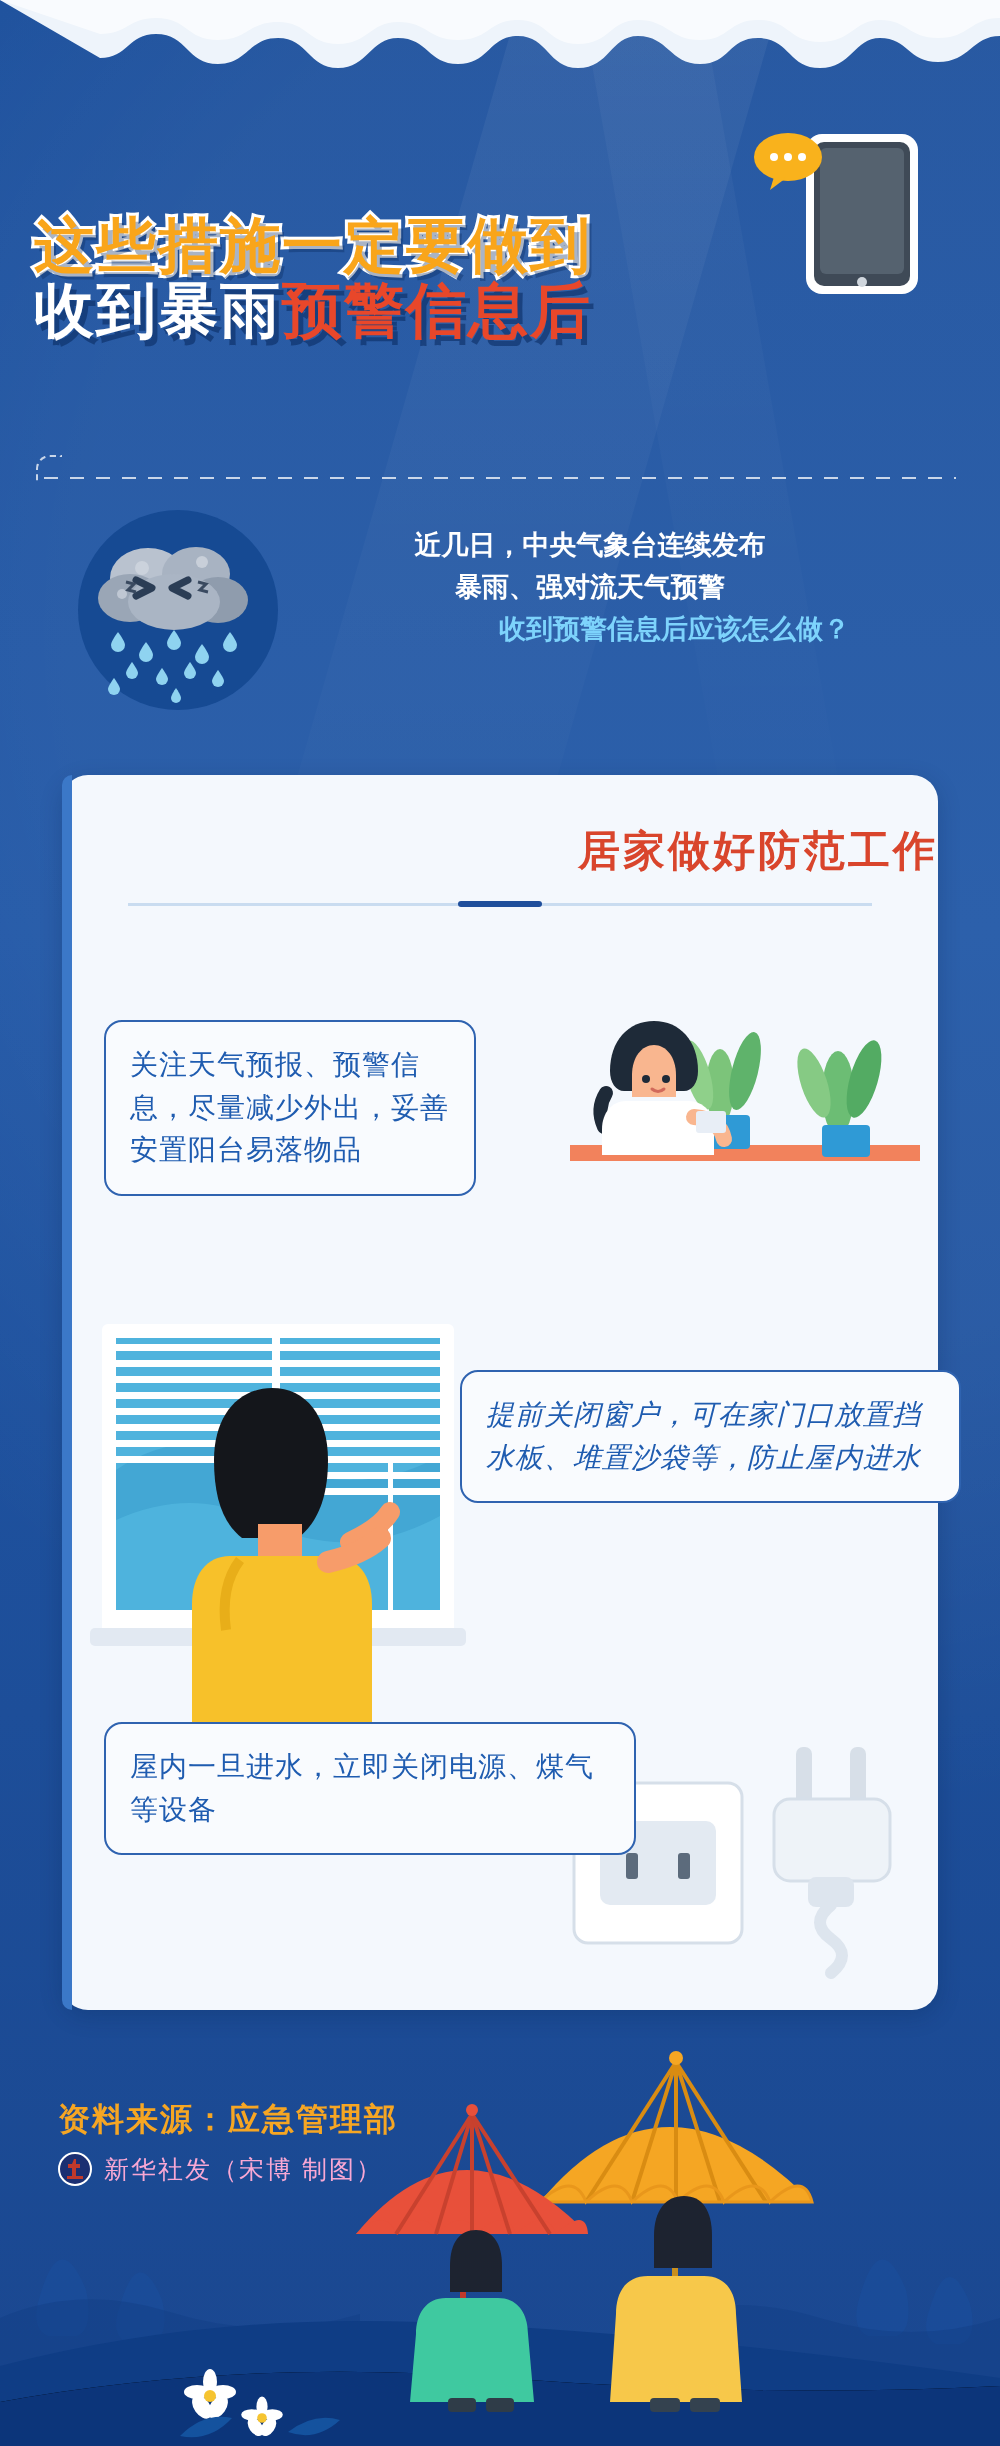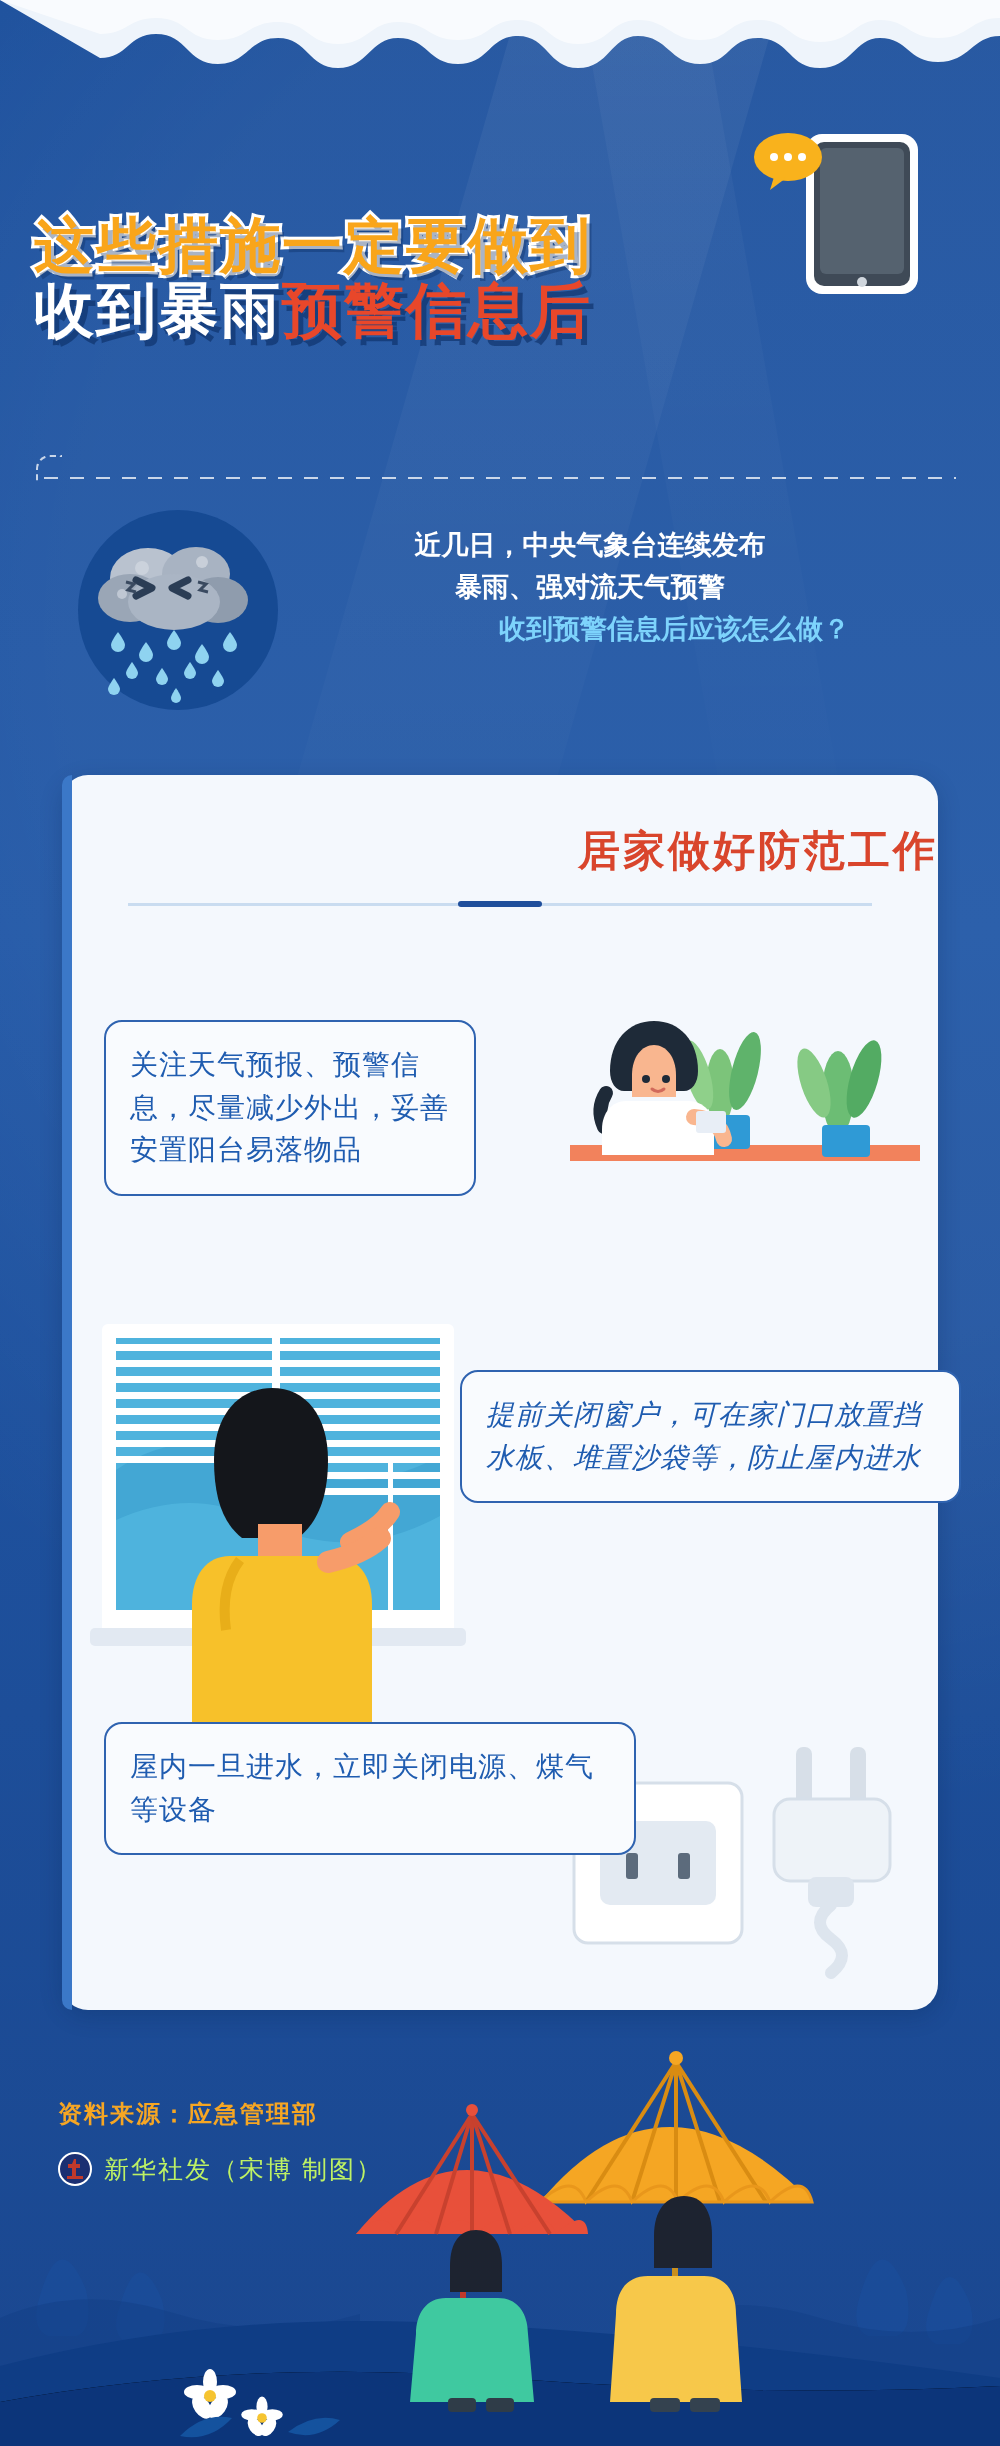--- a/index.html
+++ b/index.html
@@ -98,25 +98,25 @@
   .tip3{ left:104px; top:1722px; width:532px; }
 
   
   .ill-plants{position:absolute; left:570px; top:975px; width:350px; height:230px;}
   .ill-window{position:absolute; left:82px; top:1310px; width:400px; height:420px;}
   .ill-socket{position:absolute; left:560px; top:1735px; width:370px; height:250px;}
 
   
   .src{
     position:absolute; left:58px; top:2098px;
-    color:#f6a623; font-size:24px; font-weight:bold; letter-spacing:2px;
+    color:#f6a623; font-size:32px; font-weight:bold; letter-spacing:2px;
   }
   .credit{
     position:absolute; left:58px; top:2152px; display:flex; align-items:center; gap:12px;
-    color:#bef264; font-size:25px; letter-spacing:2px;
+    color:#f9a8d4; font-size:25px; letter-spacing:2px;
   }
   .xinhua-logo{width:34px;height:34px;flex:none;}
 
   
   .scene{position:absolute; left:0; bottom:0; width:1000px; height:480px;}
 </style>
 </head>
 <body>
 
 <div class="bg"></div>

